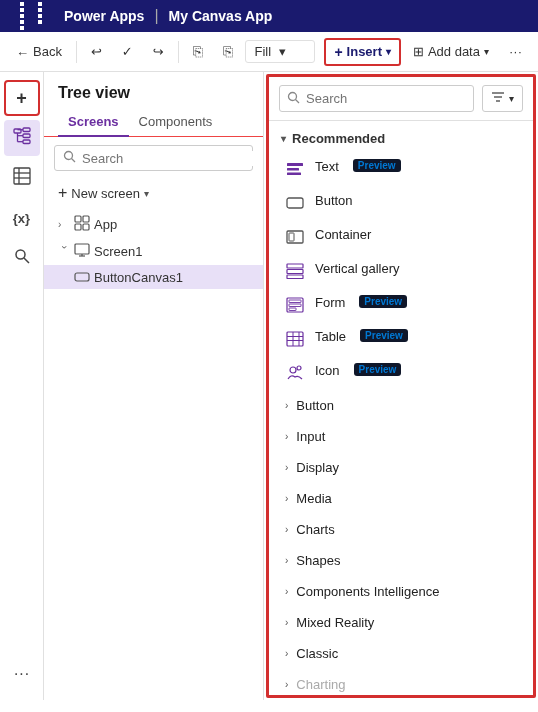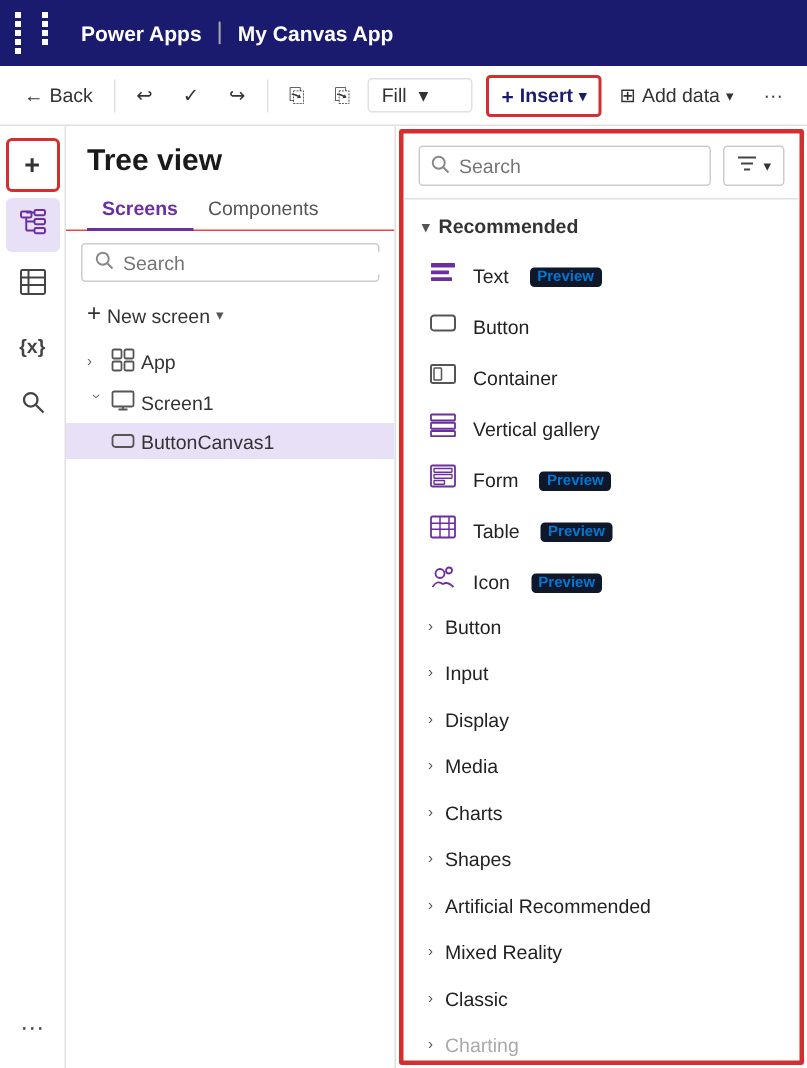--- a/index.html
+++ b/index.html
@@ -2,24 +2,24 @@
 <html><head>
   <meta charset="utf-8">
   <style>
     * { box-sizing: border-box; margin: 0; padding: 0; }
     body { font-family: 'Segoe UI', Arial, sans-serif; font-size: 13px; background: #fff; width: 538px; height: 712px; overflow: hidden; }
 
     
     .top-bar {
       background: #1a1a6e;
       color: #fff;
-      height: 44px;
-      display: flex;
-      align-items: center;
-      padding: 0 10px;
+      height: 32px;
+      display: flex;
+      align-items: center;
+      padding: 0 20px;
       gap: 10px;
     }
     .top-bar-grid { display: grid; grid-template-columns: 16px 16px; gap: 2px; cursor: pointer; }
     .top-bar-grid span { width: 4px; height: 4px; background: #fff; display: block; }
     .top-bar-title { font-size: 14px; font-weight: 600; color: #fff; }
     .top-bar-sep { color: #aaa; font-size: 16px; }
 
     
     .toolbar {
       background: #fff;
@@ -106,21 +106,21 @@
     
     .tree-panel {
       width: 220px;
       border-right: 1px solid #e0e0e0;
       background: #fff;
       overflow: hidden;
       display: flex;
       flex-direction: column;
     }
     .tree-panel-title {
-      font-size: 20px;
+      font-size: 16px;
       font-weight: 600;
       padding: 12px 14px 6px;
       color: #1a1a1a;
     }
     .tree-tabs {
       display: flex;
       border-bottom: 1px solid #ef4444;
       padding: 0 14px;
     }
     .tree-tab {
@@ -240,21 +240,21 @@
       padding: 6px 12px;
       font-size: 13px;
       font-weight: 600;
       color: #333;
       gap: 6px;
       cursor: pointer;
     }
     .section-header .arrow { font-size: 10px; color: #555; }
     .insert-item {
       display: flex;
-      align-items: flex-end;
+      align-items: flex-start;
       padding: 7px 16px;
       gap: 10px;
       cursor: pointer;
       font-size: 13px;
       color: #222;
     }
     .insert-item .item-icon-box {
       width: 20px;
       height: 20px;
       display: flex;
@@ -588,21 +588,21 @@
       <div class="category-item">
         <span class="arrow">›</span>
         <span>Charts</span>
       </div>
       <div class="category-item">
         <span class="arrow">›</span>
         <span>Shapes</span>
       </div>
       <div class="category-item">
         <span class="arrow">›</span>
-        <span>Artificial Recommended</span>
+        <span>Components Intelligence</span>
       </div>
       <div class="category-item">
         <span class="arrow">›</span>
         <span>Mixed Reality</span>
       </div>
       <div class="category-item">
         <span class="arrow">›</span>
         <span>Classic</span>
       </div>
       <div class="category-item">

